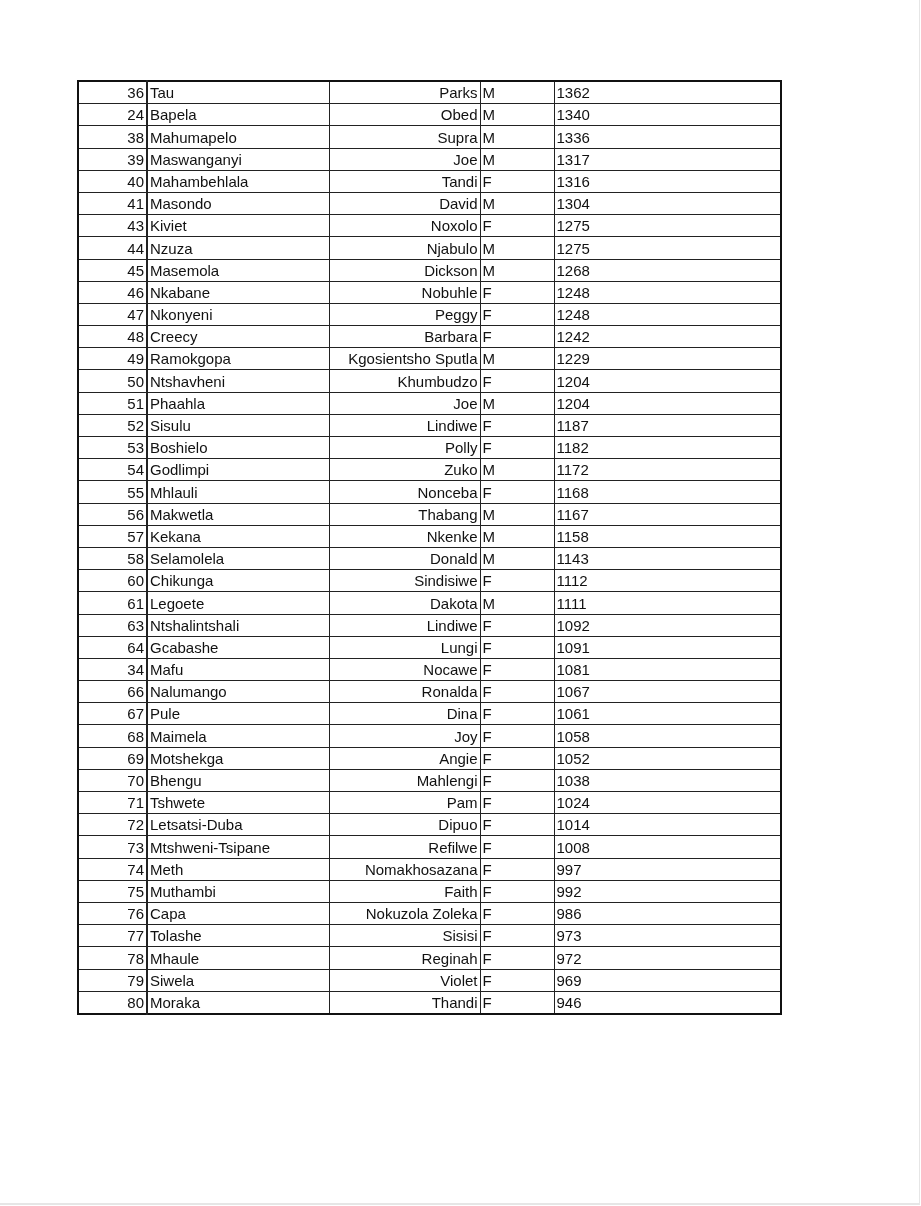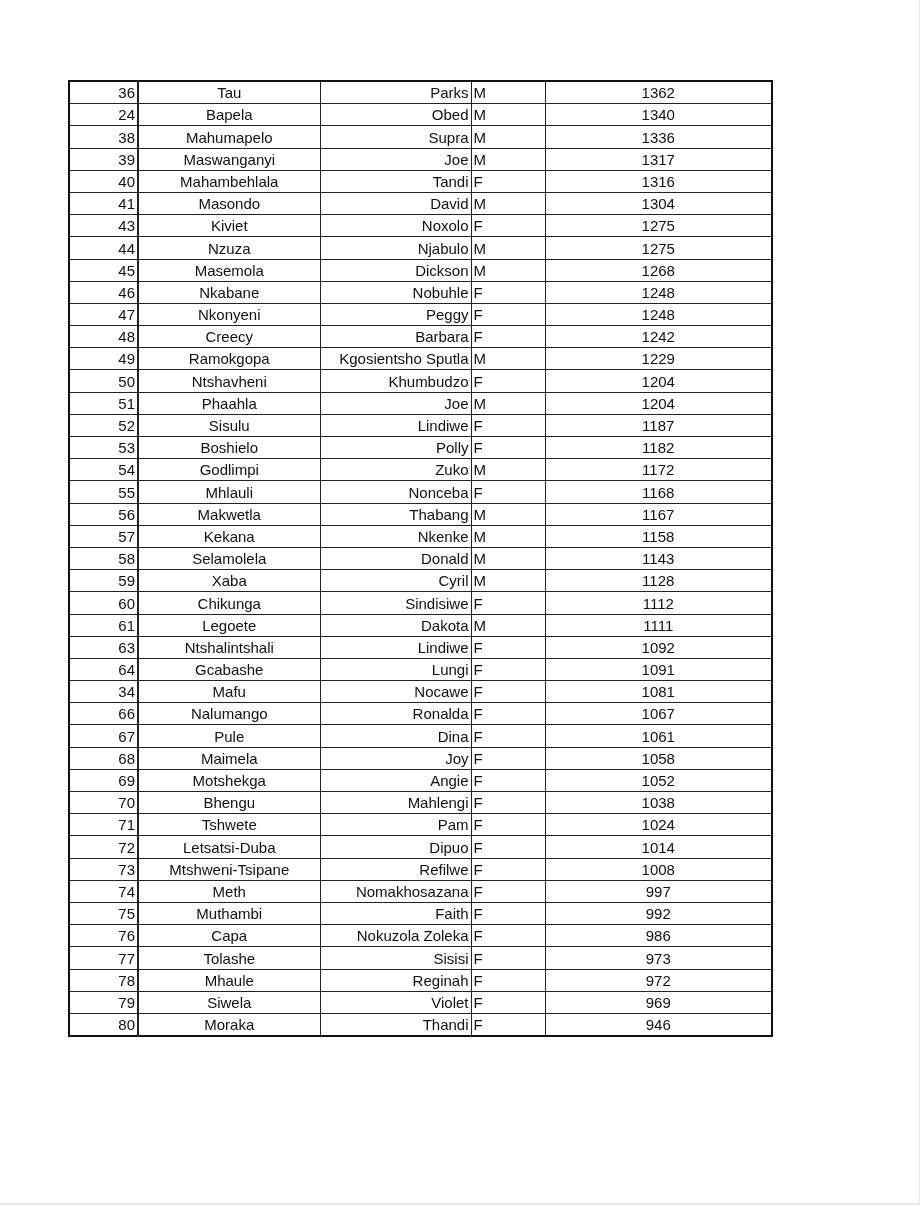--- a/index.html
+++ b/index.html
@@ -19,43 +19,43 @@
     left: 0;
     top: 0;
     width: 919px;
     height: 1203px;
     background: #ffffff;
     border-right: 1px solid #e6e6e6;
     border-bottom: 2px solid #e6e6e6;
   }
   table.sheet {
     position: absolute;
-    left: 68px;
+    left: 77px;
     top: 80px;
     border-collapse: collapse;
     border: 2px solid #111;
     table-layout: fixed;
     width: 703px;
   }
   table.sheet td {
     border: 1px solid #222;
     height: 21.2px;
     padding: 0 2px;
     font-size: 15px;
     line-height: 20px;
     color: #111;
     white-space: nowrap;
     overflow: hidden;
     vertical-align: bottom;
   }
   table.sheet td.num { text-align: right; border-right: 2px solid #222; }
-  table.sheet td.surname { text-align: center; margin-left: 14px; }
+  table.sheet td.surname { text-align: left; margin-left: 14px; }
   table.sheet td.first { text-align: right; }
   table.sheet td.gender { text-align: left; }
-  table.sheet td.score { text-align: center; }
+  table.sheet td.score { text-align: left; }
   col.c-num { width: 69px; }
   col.c-surname { width: 182px; }
   col.c-first { width: 151px; }
   col.c-gender { width: 74px; }
   col.c-score { width: 227px; }
 </style>
 </head>
 <body>
 
 <div class="page">
@@ -216,27 +216,20 @@
           <td class="score">1158</td>
         </tr>
         <tr>
           <td class="num">58</td>
           <td class="surname">Selamolela</td>
           <td class="first">Donald</td>
           <td class="gender">M</td>
           <td class="score">1143</td>
         </tr>
         <tr>
-          <td class="num">59</td>
-          <td class="surname">Xaba</td>
-          <td class="first">Cyril</td>
-          <td class="gender">M</td>
-          <td class="score">1128</td>
-        </tr>
-        <tr>
           <td class="num">60</td>
           <td class="surname">Chikunga</td>
           <td class="first">Sindisiwe</td>
           <td class="gender">F</td>
           <td class="score">1112</td>
         </tr>
         <tr>
           <td class="num">61</td>
           <td class="surname">Legoete</td>
           <td class="first">Dakota</td>

